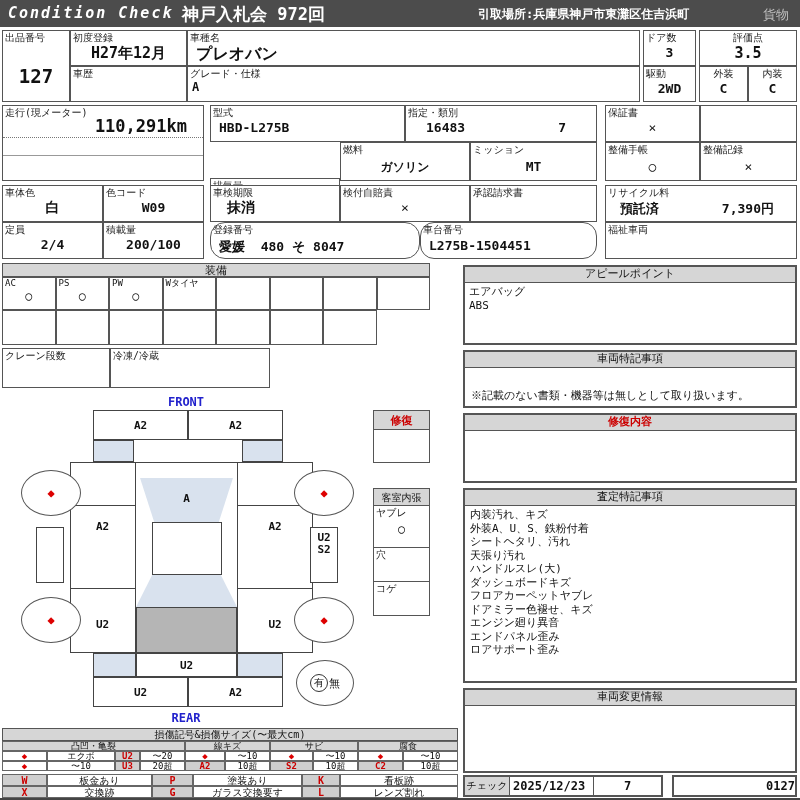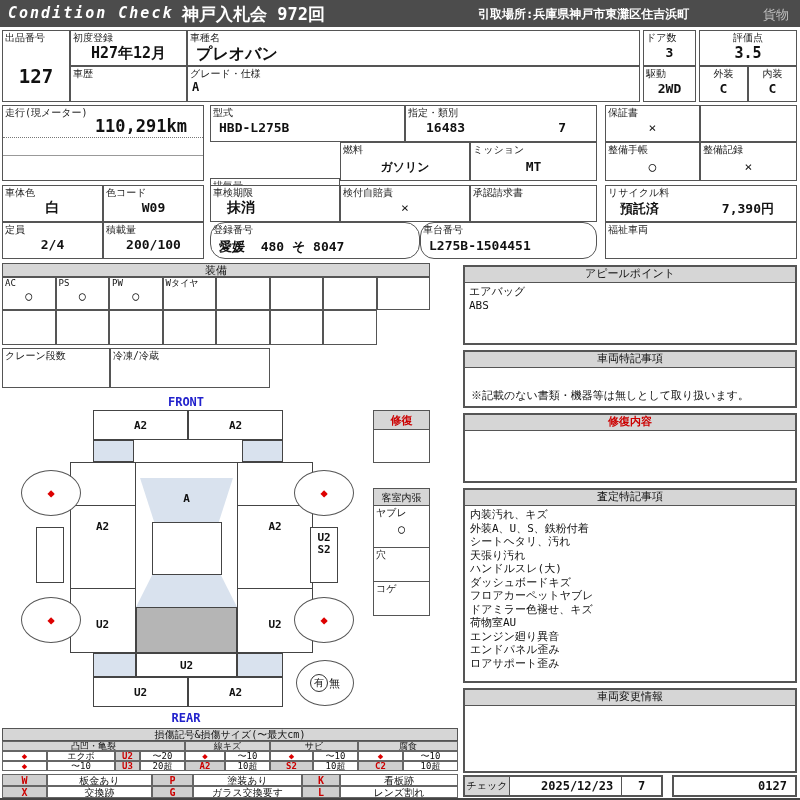--- a/index.html
+++ b/index.html
@@ -309,36 +309,35 @@
     <span class="bh">査定特記事項</span>
     <div style="padding:2px 5px;font-size:11px;line-height:13.5px;">
       <div>内装汚れ、キズ</div>
       <div>外装A、U、S、鉄粉付着</div>
       <div>シートヘタリ、汚れ</div>
       <div>天張り汚れ</div>
       <div>ハンドルスレ(大)</div>
       <div>ダッシュボードキズ</div>
       <div>フロアカーペットヤブレ</div>
       <div>ドアミラー色褪せ、キズ</div>
-      <div>荷物室AU</div>
       <div>エンジン廻り異音</div>
       <div>エンドパネル歪み</div>
       <div>ロアサポート歪み</div>
     </div>
   </div>
   <div class="rbox" style="top:688px;height:85px;">
     <span class="bh">車両変更情報</span>
   </div>
 
   <div class="abs" style="left:463px;top:775px;width:200px;height:22px;border:2px solid #555;display:flex;background:#fff;">
     <span style="width:44px;background:#d6d6d6;border-right:1px solid #555;font-size:10px;line-height:18px;text-align:center;">チェック</span>
-    <span style="width:84px;border-right:1px solid #555;font-weight:bold;font-size:12px;line-height:18px;padding-left:3px;box-sizing:border-box;margin-left:28px;">2025/12/23</span>
+    <span style="width:84px;border-right:1px solid #555;font-weight:bold;font-size:12px;line-height:18px;padding-left:3px;box-sizing:border-box;">2025/12/23</span>
     <span style="flex:1;font-weight:bold;font-size:12px;line-height:18px;text-align:center;">7</span>
   </div>
-  <div class="abs" style="left:672px;top:775px;width:125px;height:22px;border:2px solid #555;background:#fff;font-weight:bold;font-size:12px;line-height:18px;text-align:right;padding-right:8px;">0127</div>
+  <div class="abs" style="left:672px;top:775px;width:125px;height:22px;border:2px solid #555;background:#fff;font-weight:bold;font-size:12px;line-height:18px;text-align:right;padding-right:0;">0127</div>
 
   <div class="grayhead" style="left:2px;top:728px;width:456px;height:13px;font-size:10px;line-height:12px;">損傷記号&amp;損傷サイズ(〜最大cm)</div>
   <div class="leg-cell leg-code" style="left:2px;top:741px;width:183px;height:10px;background:#d6d6d6;color:#111;font-weight:normal;">凸凹・亀裂</div>
   <div class="leg-cell" style="left:185px;top:741px;width:85px;height:10px;background:#d6d6d6;">線キズ</div>
   <div class="leg-cell" style="left:270px;top:741px;width:88px;height:10px;background:#d6d6d6;">サビ</div>
   <div class="leg-cell" style="left:358px;top:741px;width:100px;height:10px;background:#d6d6d6;">腐食</div>
 
   <div class="leg-cell leg-diamond" style="left:2px;top:751px;width:45px;height:10px;">◆</div>
   <div class="leg-cell" style="left:47px;top:751px;width:68px;height:10px;">エクボ</div>
   <div class="leg-cell leg-code" style="left:115px;top:751px;width:25px;height:10px;">U2</div>

